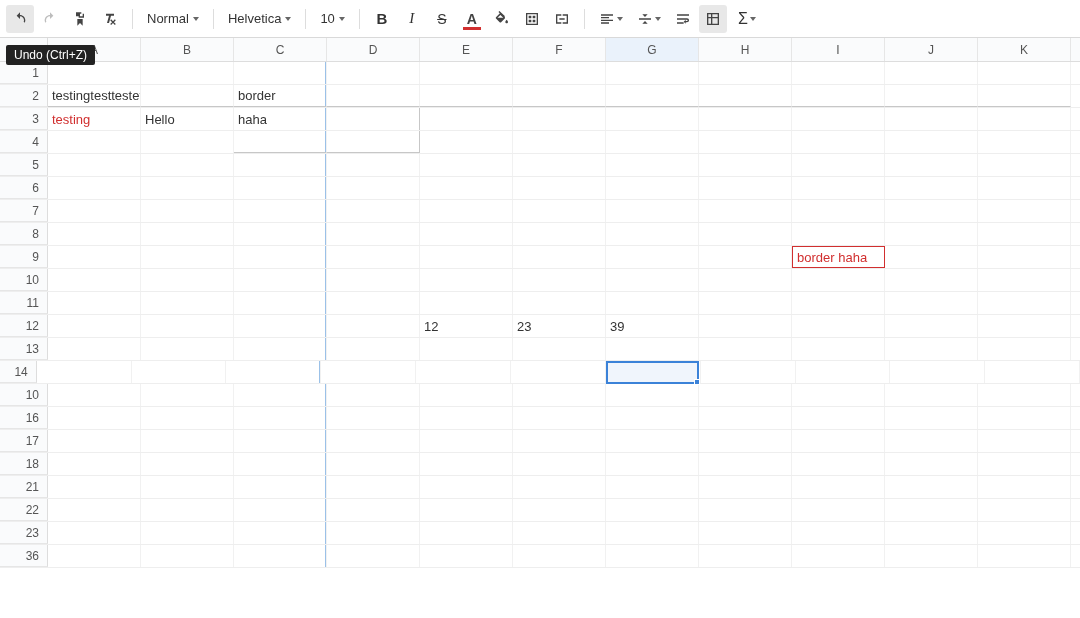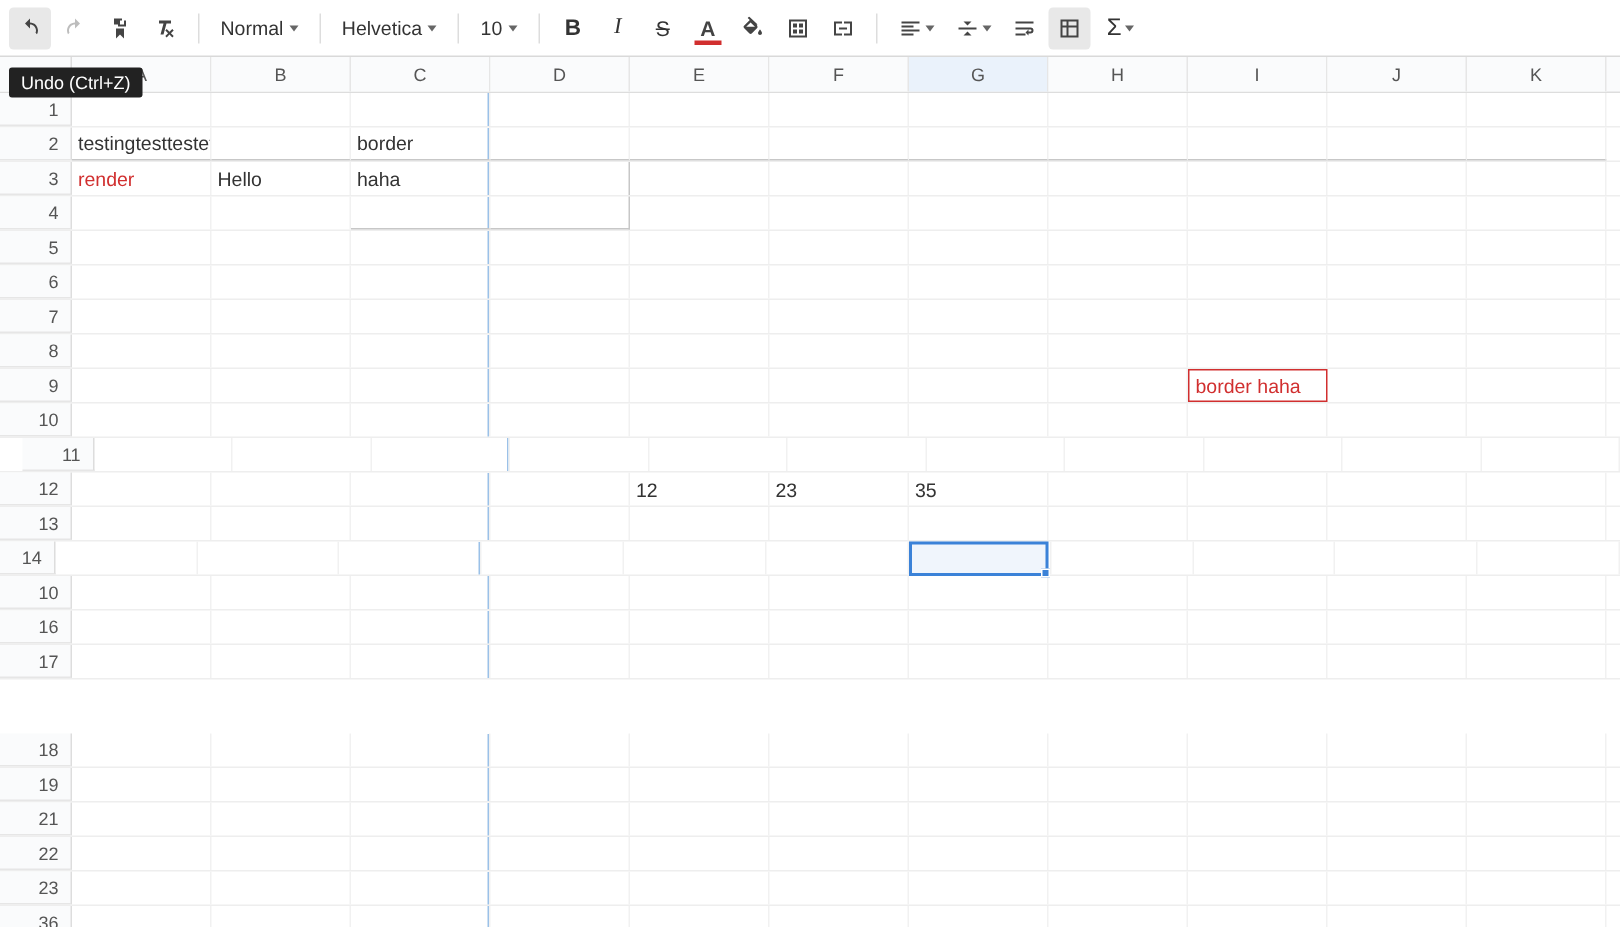--- a/index.html
+++ b/index.html
@@ -333,21 +333,21 @@
         <div class="cell dark-bottom" style="width: 93px;"></div>
         <div class="cell dark-bottom" style="width: 93px;"></div>
         <div class="cell dark-bottom" style="width: 93px;"></div>
         <div class="cell dark-bottom" style="width: 93px;"></div>
         <div class="cell dark-bottom" style="width: 93px;"></div>
         <div class="cell dark-bottom" style="width: 93px;"></div>
         <div class="cell dark-bottom" style="width: 93px;"></div>
       </div>
       <div class="row" style="height: 23px;">
         <div class="row-header">3</div>
-        <div class="cell red-text" style="width: 93px;">render</div>
+        <div class="cell red-text" style="width: 93px;">testing</div>
         <div class="cell" style="width: 93px;">Hello</div>
         <div class="cell col-mark-right" style="width: 93px;">haha</div>
         <div class="cell dark-right" style="width: 93px;"></div>
         <div class="cell" style="width: 93px;"></div>
         <div class="cell" style="width: 93px;"></div>
         <div class="cell" style="width: 93px;"></div>
         <div class="cell" style="width: 93px;"></div>
         <div class="cell" style="width: 93px;"></div>
         <div class="cell" style="width: 93px;"></div>
         <div class="cell" style="width: 93px;"></div>
@@ -443,21 +443,21 @@
         <div class="cell col-mark-right" style="width: 93px;"></div>
         <div class="cell" style="width: 93px;"></div>
         <div class="cell" style="width: 93px;"></div>
         <div class="cell" style="width: 93px;"></div>
         <div class="cell" style="width: 93px;"></div>
         <div class="cell" style="width: 93px;"></div>
         <div class="cell" style="width: 93px;"></div>
         <div class="cell" style="width: 93px;"></div>
         <div class="cell" style="width: 93px;"></div>
       </div>
-      <div class="row" style="height: 23px; padding-left: 15px;">
+      <div class="row" style="height: 23px;">
         <div class="row-header">11</div>
         <div class="cell" style="width: 93px;"></div>
         <div class="cell" style="width: 93px;"></div>
         <div class="cell col-mark-right" style="width: 93px;"></div>
         <div class="cell" style="width: 93px;"></div>
         <div class="cell" style="width: 93px;"></div>
         <div class="cell" style="width: 93px;"></div>
         <div class="cell" style="width: 93px;"></div>
         <div class="cell" style="width: 93px;"></div>
         <div class="cell" style="width: 93px;"></div>
@@ -465,21 +465,21 @@
         <div class="cell" style="width: 93px;"></div>
       </div>
       <div class="row" style="height: 23px;">
         <div class="row-header">12</div>
         <div class="cell" style="width: 93px;"></div>
         <div class="cell" style="width: 93px;"></div>
         <div class="cell col-mark-right" style="width: 93px;"></div>
         <div class="cell" style="width: 93px;"></div>
         <div class="cell" style="width: 93px;">12</div>
         <div class="cell" style="width: 93px;">23</div>
-        <div class="cell" style="width: 93px;">35</div>
+        <div class="cell" style="width: 93px;">39</div>
         <div class="cell" style="width: 93px;"></div>
         <div class="cell" style="width: 93px;"></div>
         <div class="cell" style="width: 93px;"></div>
         <div class="cell" style="width: 93px;"></div>
       </div>
       <div class="row" style="height: 23px;">
         <div class="row-header">13</div>
         <div class="cell" style="width: 93px;"></div>
         <div class="cell" style="width: 93px;"></div>
         <div class="cell col-mark-right" style="width: 93px;"></div>
@@ -541,36 +541,22 @@
         <div class="cell col-mark-right" style="width: 93px;"></div>
         <div class="cell" style="width: 93px;"></div>
         <div class="cell" style="width: 93px;"></div>
         <div class="cell" style="width: 93px;"></div>
         <div class="cell" style="width: 93px;"></div>
         <div class="cell" style="width: 93px;"></div>
         <div class="cell" style="width: 93px;"></div>
         <div class="cell" style="width: 93px;"></div>
         <div class="cell" style="width: 93px;"></div>
       </div>
-      <div class="row" style="height: 23px; margin-top: 36px;">
+      <div class="row" style="height: 23px;">
         <div class="row-header">18</div>
-        <div class="cell" style="width: 93px;"></div>
-        <div class="cell" style="width: 93px;"></div>
-        <div class="cell col-mark-right" style="width: 93px;"></div>
-        <div class="cell" style="width: 93px;"></div>
-        <div class="cell" style="width: 93px;"></div>
-        <div class="cell" style="width: 93px;"></div>
-        <div class="cell" style="width: 93px;"></div>
-        <div class="cell" style="width: 93px;"></div>
-        <div class="cell" style="width: 93px;"></div>
-        <div class="cell" style="width: 93px;"></div>
-        <div class="cell" style="width: 93px;"></div>
-      </div>
-      <div class="row" style="height: 23px;">
-        <div class="row-header">19</div>
         <div class="cell" style="width: 93px;"></div>
         <div class="cell" style="width: 93px;"></div>
         <div class="cell col-mark-right" style="width: 93px;"></div>
         <div class="cell" style="width: 93px;"></div>
         <div class="cell" style="width: 93px;"></div>
         <div class="cell" style="width: 93px;"></div>
         <div class="cell" style="width: 93px;"></div>
         <div class="cell" style="width: 93px;"></div>
         <div class="cell" style="width: 93px;"></div>
         <div class="cell" style="width: 93px;"></div>

